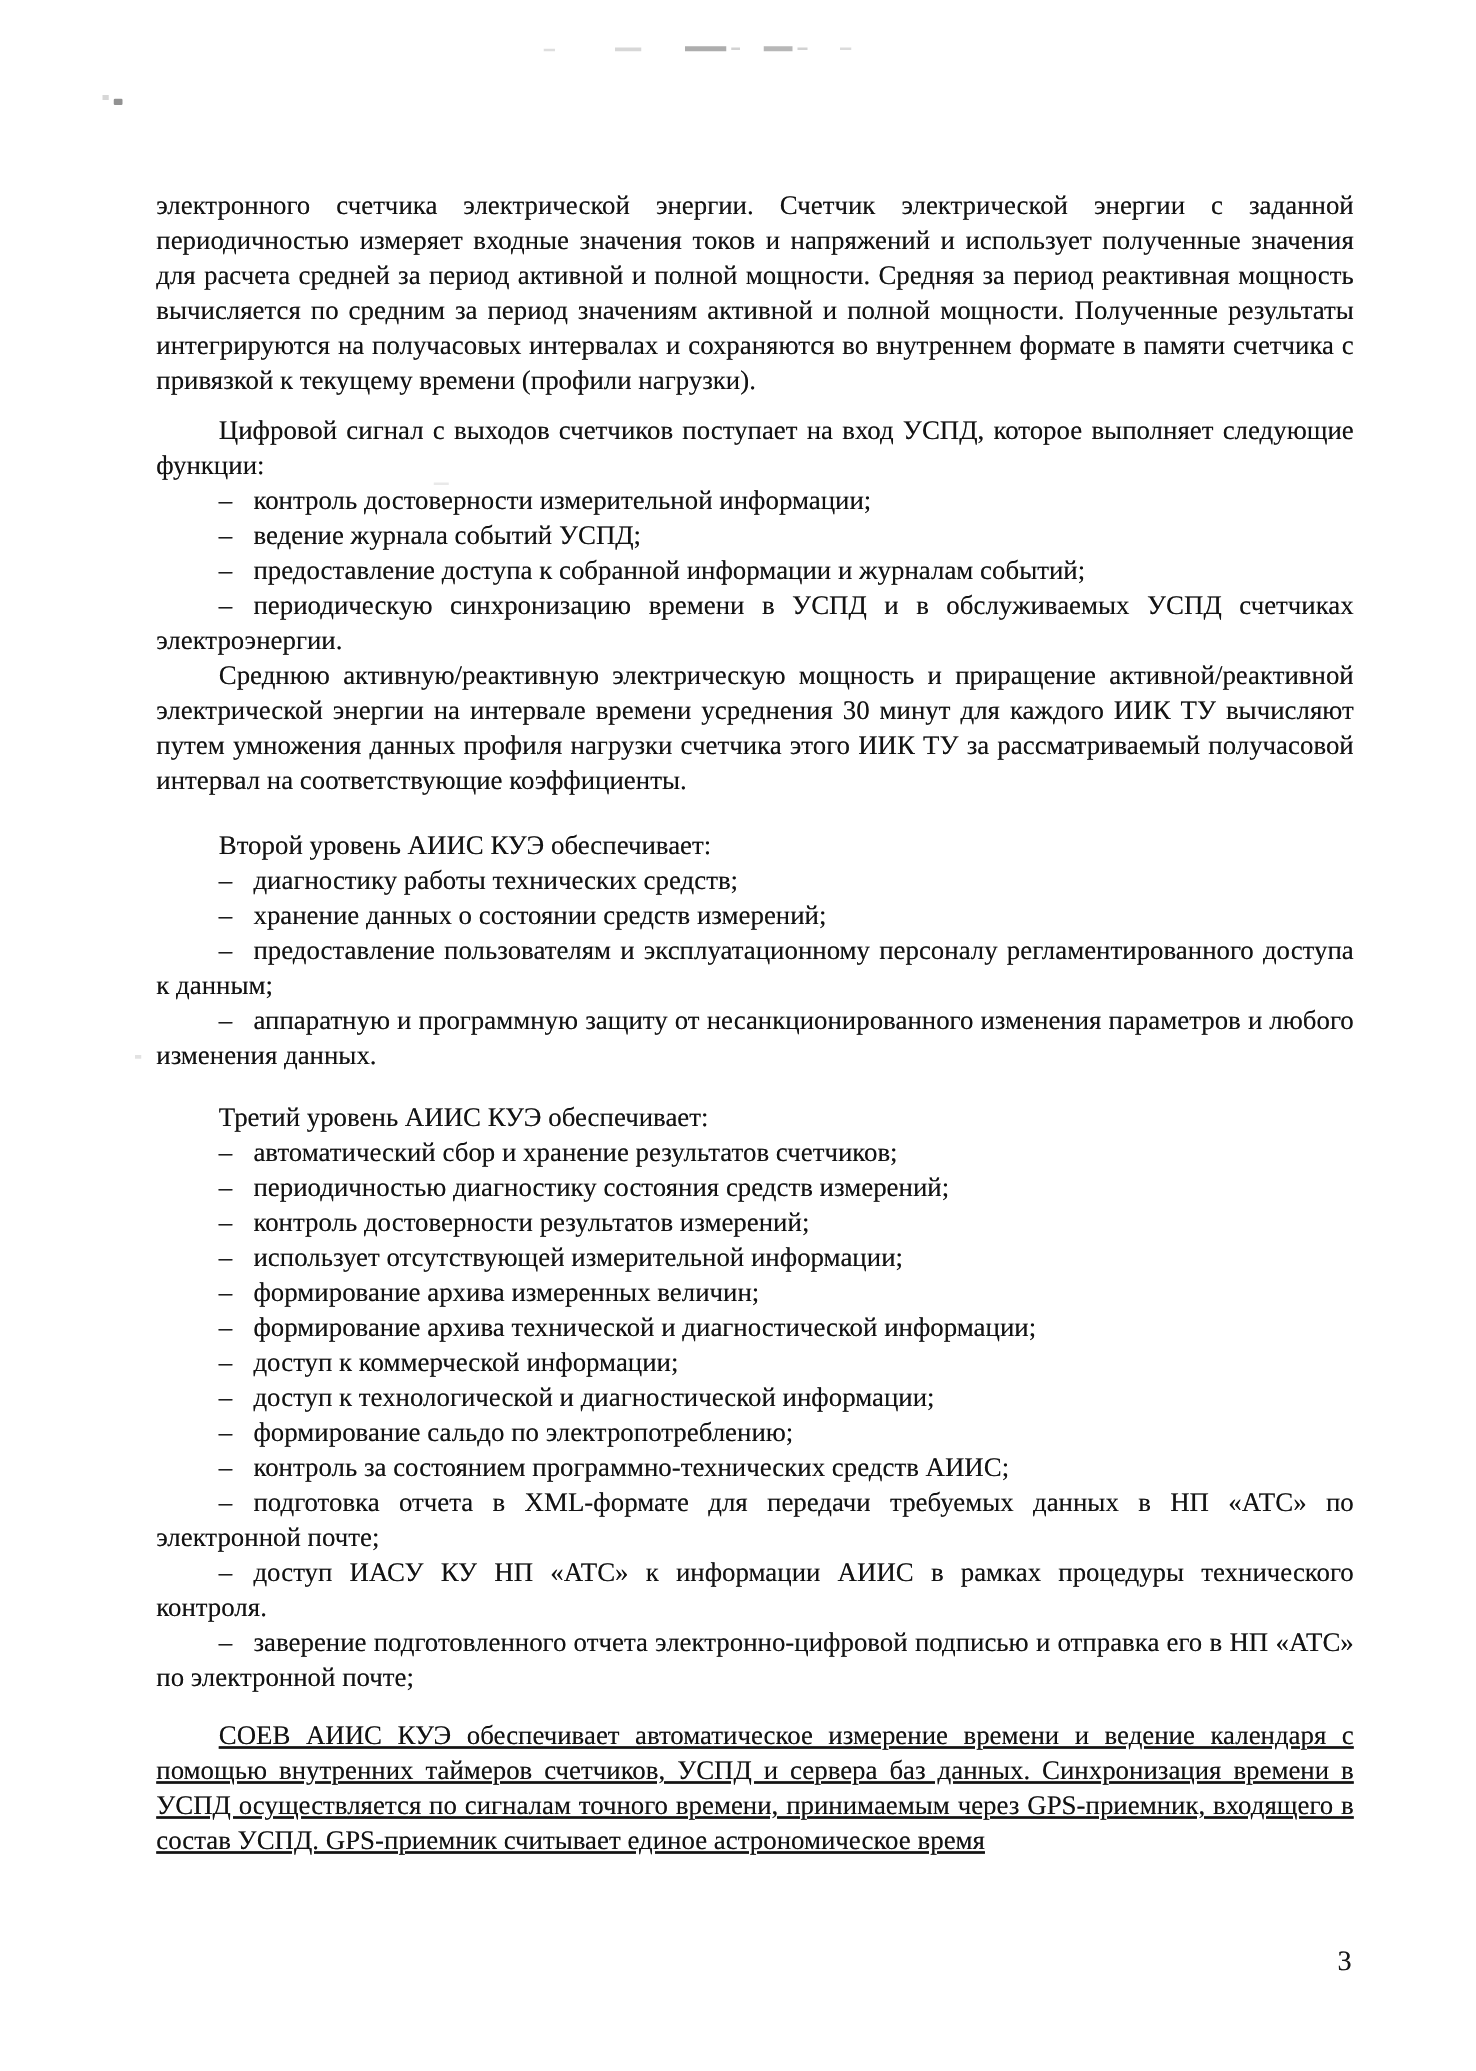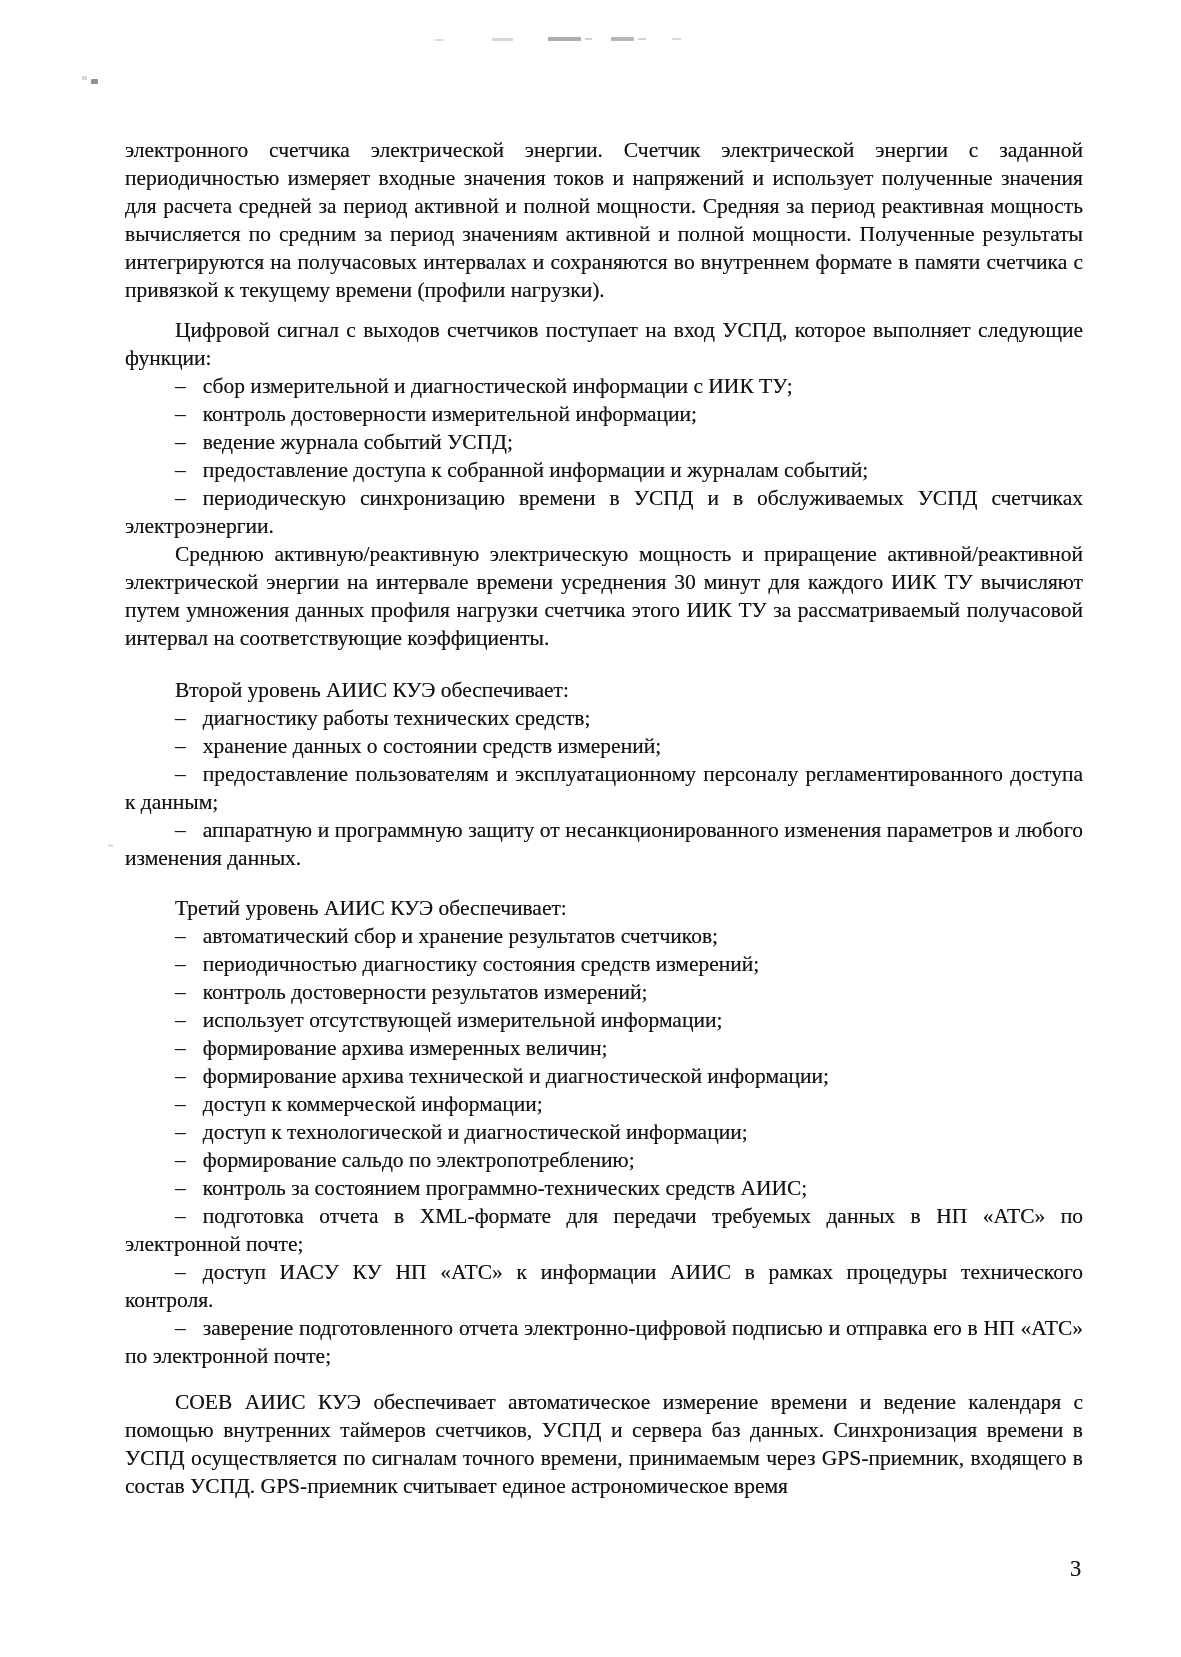--- a/index.html
+++ b/index.html
@@ -10,21 +10,21 @@
     width: 1181px;
     height: 1657px;
     background: #ffffff;
     position: relative;
     overflow: hidden;
     font-family: "Liberation Serif", "DejaVu Serif", serif;
   }
   .content {
     position: absolute;
     left: 125px;
-    top: 136px;
+    top: 150px;
     width: 958px;
     font-size: 21.5px;
     line-height: 28px;
     color: #131313;
     text-align: justify;
     text-shadow: 0 0 0.5px rgba(0,0,0,0.55);
   }
   .content p {
     margin: 0;
     padding: 0;
@@ -37,21 +37,21 @@
   }
   .li {
     text-indent: 50px;
   }
   .li .marker {
     padding-right: 17px;
   }
   .gap-sm   { margin-top: 12px !important; }
   .gap-sec  { margin-top: 24px !important; }
   .gap-sec2 { margin-top: 22px !important; }
-  .gap-last { margin-top: 18px !important; }
+  .gap-last { margin-top: 18px !important; text-decoration: underline; }
   .pagenum {
     position: absolute;
     left: 1070px;
     top: 1556px;
     font-size: 22.5px;
     color: #181818;
     text-shadow: 0 0 0.5px rgba(0,0,0,0.55);
   }
   .art {
     position: absolute;
@@ -72,21 +72,20 @@
 <span class="art" style="left:672px;top:38px;width:9px;height:2px;opacity:.2;"></span>
 <span class="art" style="left:347px;top:386px;width:12px;height:2px;opacity:.12;"></span>
 <span class="art" style="left:108px;top:844px;width:5px;height:3px;opacity:.16;"></span>
 
 <div class="content">
 
   <p class="para noindent">электронного счетчика электрической энергии. Счетчик электрической энергии с заданной периодичностью измеряет входные значения токов и напряжений и использует полученные значения для расчета средней за период активной и полной мощности. Средняя за период реактивная мощность вычисляется по средним за период значениям активной и полной мощности. Полученные результаты интегрируются на получасовых интервалах и сохраняются во внутреннем формате в памяти счетчика с привязкой к текущему времени (профили нагрузки).</p>
 
   <p class="para gap-sm">Цифровой сигнал с выходов счетчиков поступает на вход УСПД, которое выполняет следующие функции:</p>
 
-  <p class="li"><span class="marker">–</span><span>сбор измерительной и диагностической информации с ИИК ТУ;</span></p>
   <p class="li"><span class="marker">–</span><span>контроль достоверности измерительной информации;</span></p>
   <p class="li"><span class="marker">–</span><span>ведение журнала событий УСПД;</span></p>
   <p class="li"><span class="marker">–</span><span>предоставление доступа к собранной информации и журналам событий;</span></p>
   <p class="li"><span class="marker">–</span><span>периодическую синхронизацию времени в УСПД и в обслуживаемых УСПД счетчиках электроэнергии.</span></p>
 
   <p class="para">Среднюю активную/реактивную электрическую мощность и приращение активной/реактивной электрической энергии на интервале времени усреднения 30 минут для каждого ИИК ТУ вычисляют путем умножения данных профиля нагрузки счетчика этого ИИК ТУ за рассматриваемый получасовой интервал на соответствующие коэффициенты.</p>
 
   <p class="para gap-sec">Второй уровень АИИС КУЭ обеспечивает:</p>
 
   <p class="li"><span class="marker">–</span><span>диагностику работы технических средств;</span></p>

